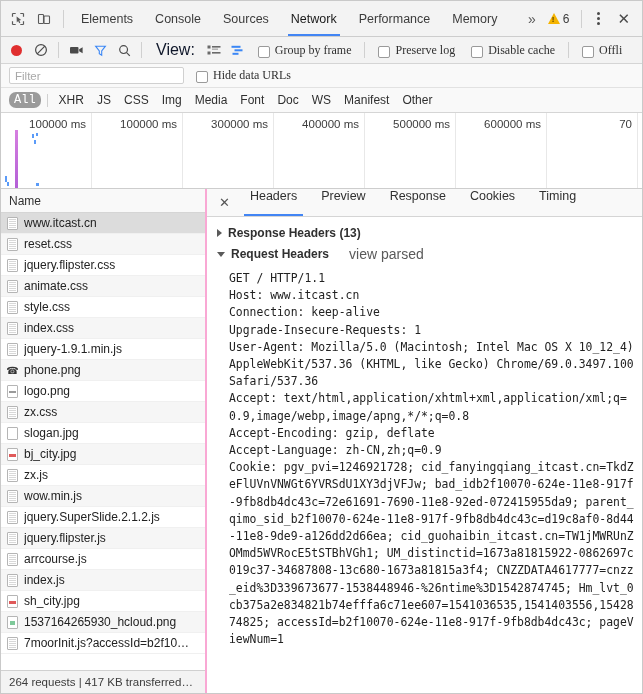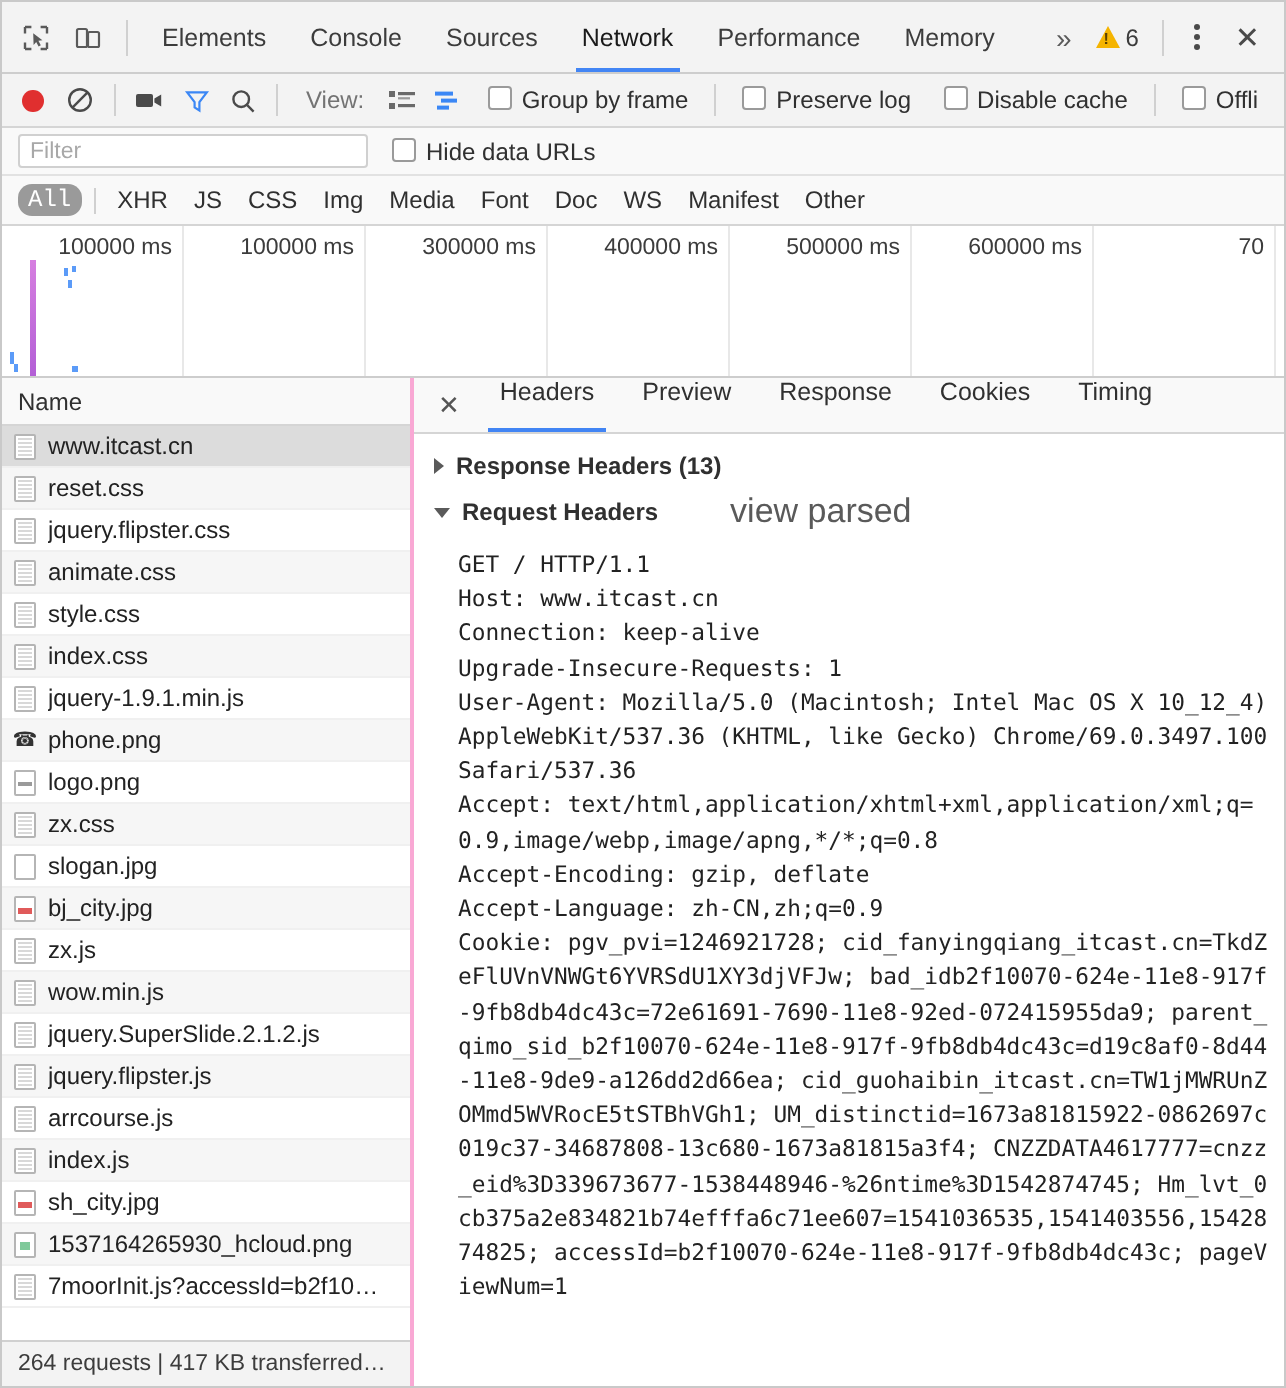--- a/index.html
+++ b/index.html
@@ -37,22 +37,22 @@
   .closex { padding: 0 8px; font-size: 15px; color: #4a4a4a; cursor: pointer; }
 
   
   .nettoolbar { height: 27px; min-height: 27px; display: flex; align-items: center;
                 background: #f3f3f3; border-bottom: 1px solid #d5d5d5;
                 padding: 0 6px; gap: 2px; overflow: hidden; }
   .recdot { width: 11px; height: 11px; border-radius: 50%; background: #e02f2f;
             margin: 0 6px 0 4px; cursor: pointer; }
   .nticon { width: 22px; height: 20px; display:flex; align-items:center;
             justify-content:center; cursor: pointer; }
-  .viewlabel { margin-left: 8px; margin-right: 6px; color:#737373; font-size: 12px; }
-  .cbrow { display: flex; align-items: flex-start; gap: 5px; margin: 0 7px; cursor: pointer; }
+  .viewlabel { margin-left: 8px; margin-right: 6px; color:#0f172a; font-size: 16px; }
+  .cbrow { display: flex; align-items: flex-end; gap: 5px; margin: 0 7px; cursor: pointer; font-family: Liberation Serif, serif; }
   .cb { width: 12px; height: 12px; border: 1px solid #9a9a9a; border-radius: 2px;
         background: #fff; display: inline-block; }
   .cblabel { font-size: 12px; color: #303030; white-space: nowrap; }
   .tsep { width:1px; height:16px; background:#d0d0d0; margin:0 4px; }
 
   
   .filterrow { height: 24px; min-height:24px; display:flex; align-items:center;
                background:#f9f9f9; border-bottom:1px solid #e2e2e2; padding: 0 8px; }
   .filterinput { width: 175px; height: 17px; border: 1px solid #d0d0d0; background:#fff;
                  border-radius: 2px; font-size: 11.5px; padding: 0 5px; color:#303030;
@@ -120,22 +120,22 @@
   .dtab.active::after { content:""; position:absolute; left:6px; right:6px; bottom:0;
           height:2px; background:#4285f4; }
   .dbody { flex:1; overflow:hidden; padding: 6px 0 0 0; background:#fff; }
   .secrow { display:flex; align-items:center; gap:6px; padding: 3px 0 3px 10px;
             font-size: 12px; font-weight: bold; color:#303030; cursor:pointer; }
   .tri { width:0; height:0; flex:0 0 auto; }
   .tri.closed { border-left: 5px solid #5a5a5a; border-top: 4px solid transparent;
                 border-bottom: 4px solid transparent; }
   .tri.open { border-top: 5px solid #5a5a5a; border-left: 4px solid transparent;
               border-right: 4px solid transparent; }
-  .viewparsed { font-weight: normal; color:#5a5a5a; margin-left: 30px;
-                text-decoration: none; cursor:pointer; font-size:17px; }
+  .viewparsed { font-weight: normal; color:#5a5a5a; margin-left: 14px;
+                text-decoration: none; cursor:pointer; font-size:14px; }
   .hdrtext { font-family: "DejaVu Sans Mono", monospace; font-size: 11.4px;
              line-height: 17.2px; color: #222; padding: 5px 8px 0 22px;
              white-space: pre-wrap; word-break: break-all; }
 </style>
 </head>
 <body>
 
 <div id="app">
 
   <div class="topbar">

